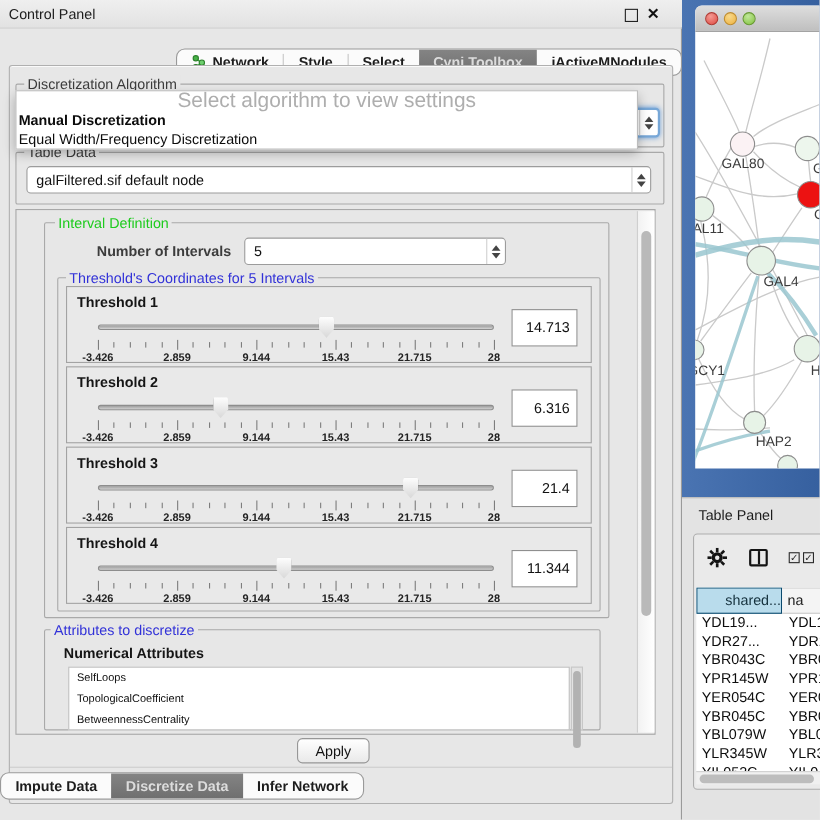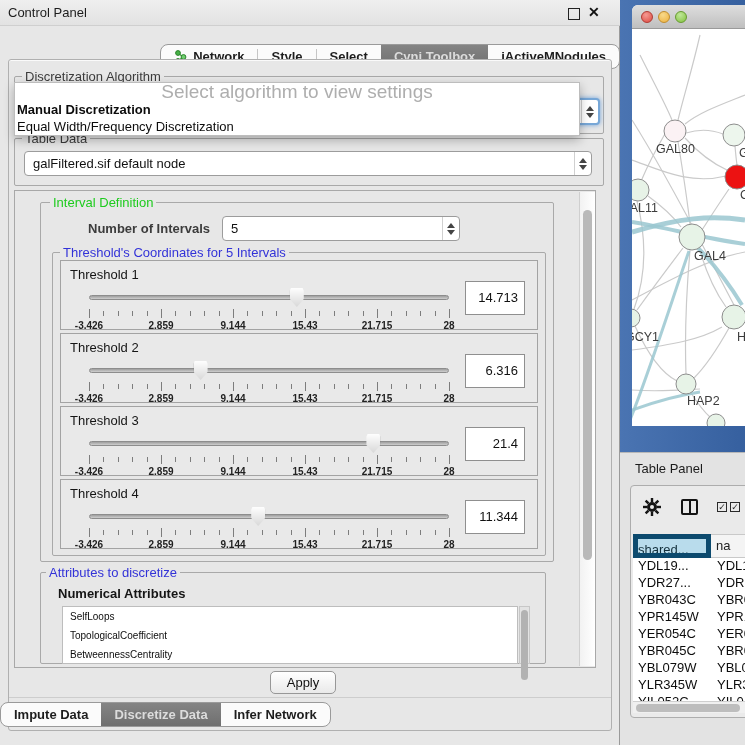--- a/index.html
+++ b/index.html
@@ -56,21 +56,21 @@
   .panelB{position:absolute;left:14px;top:190px;width:582px;height:478px;background:#e7e7e7;
       border:1px solid #a8a8a8;box-sizing:border-box;}
   .vscroll{position:absolute;left:564px;top:1px;width:16px;height:474px;
       background:linear-gradient(to right,#f2f2f2,#ffffff);border-left:1px solid #cfcfcf;box-sizing:border-box;}
   .vscroll .thumb{position:absolute;left:3px;top:18px;width:9px;height:350px;background:#b9b9b9;border-radius:5px;}
 
   
   #thresholds{position:absolute;left:46px;top:70px;width:478px;}
   .thr-panel{position:relative;width:478px;height:70px;margin-bottom:3px;background:#e9e9e9;
       border:1px solid #a3a3a3;box-sizing:border-box;}
-  .thr-title{position:absolute;left:9px;top:6px;font-size:13px;font-weight:normal;color:#151515;}
+  .thr-title{position:absolute;left:9px;top:6px;font-size:13px;font-weight:bold;color:#151515;}
   .slider{position:absolute;left:28px;top:26px;width:360px;height:42px;}
   .track{position:absolute;left:0;top:8px;width:360px;height:5px;border-radius:3px;
       background:linear-gradient(#9e9e9e,#cfcfcf);border:1px solid #8d8d8d;box-sizing:border-box;}
   .thumb-sl{position:absolute;top:1px;width:14px;height:19px;
       background:linear-gradient(#fefefe,#d8d8d8);
       clip-path:polygon(8% 0,92% 0,100% 14%,100% 58%,50% 100%,0 58%,0 14%);
       filter:drop-shadow(0 0 1px #777);}
   .ticks{position:absolute;left:0;top:22px;width:360px;height:10px;}
   .tick{position:absolute;top:2px;width:1px;height:5px;background:#7d7d7d;}
   .tick.major{top:0;height:9px;}
@@ -113,22 +113,22 @@
   .tp-panel{position:absolute;left:10px;top:485px;width:120px;height:233px;background:#eaeaea;
       border:1px solid #adadad;border-radius:4px 0 0 4px;box-sizing:border-box;}
   .tp-toolbar{position:absolute;left:0;top:10px;width:120px;height:28px;}
   .gear{position:absolute;left:12px;top:2px;}
   .split-ico{position:absolute;left:50px;top:3px;width:17px;height:16px;border:2px solid #141414;border-radius:2px;box-sizing:border-box;}
   .split-ico:before{content:"";position:absolute;left:5.5px;top:0;width:2px;height:12px;background:#141414;}
   .chk{position:absolute;top:6px;width:10px;height:10px;border:1.5px solid #2a2a2a;font-size:9px;line-height:9px;
       text-align:center;color:#2a2a2a;box-sizing:border-box;}
   .tp-table{position:absolute;left:2px;top:48px;width:118px;height:167px;background:#fff;overflow:hidden;}
   .thead{display:flex;height:24px;}
-  .th1{width:78px;background:#b9dcec;border:5px solid #0c4a6e;box-sizing:border-box;
-      font-size:13px;color:#14303c;text-align:left;line-height:22px;overflow:hidden;white-space:nowrap;}
+  .th1{width:78px;background:#b9dcec;border:1px solid #0c4a6e;box-sizing:border-box;
+      font-size:13px;color:#14303c;text-align:right;line-height:22px;overflow:hidden;white-space:nowrap;}
   .th2{flex:1;background:#f4f4f4;border:1px solid #c9c9c9;border-left:none;box-sizing:border-box;
       font-size:13px;color:#222;padding-left:5px;line-height:22px;overflow:hidden;white-space:nowrap;}
   .trow{display:flex;height:17px;font-size:13px;color:#0d0d0d;}
   .trow .c1{width:78px;padding-left:5px;box-sizing:border-box;overflow:hidden;white-space:nowrap;}
   .trow .c2{flex:1;padding-left:6px;overflow:hidden;white-space:nowrap;}
   .hscroll{position:absolute;left:2px;top:215px;width:118px;height:12px;background:#f0f0f0;border-top:1px solid #cfcfcf;box-sizing:border-box;}
   .hscroll .thumb{position:absolute;left:3px;top:2px;width:104px;height:8px;background:#bdbdbd;border-radius:4px;}
 </style>
 </head>
 <body>

